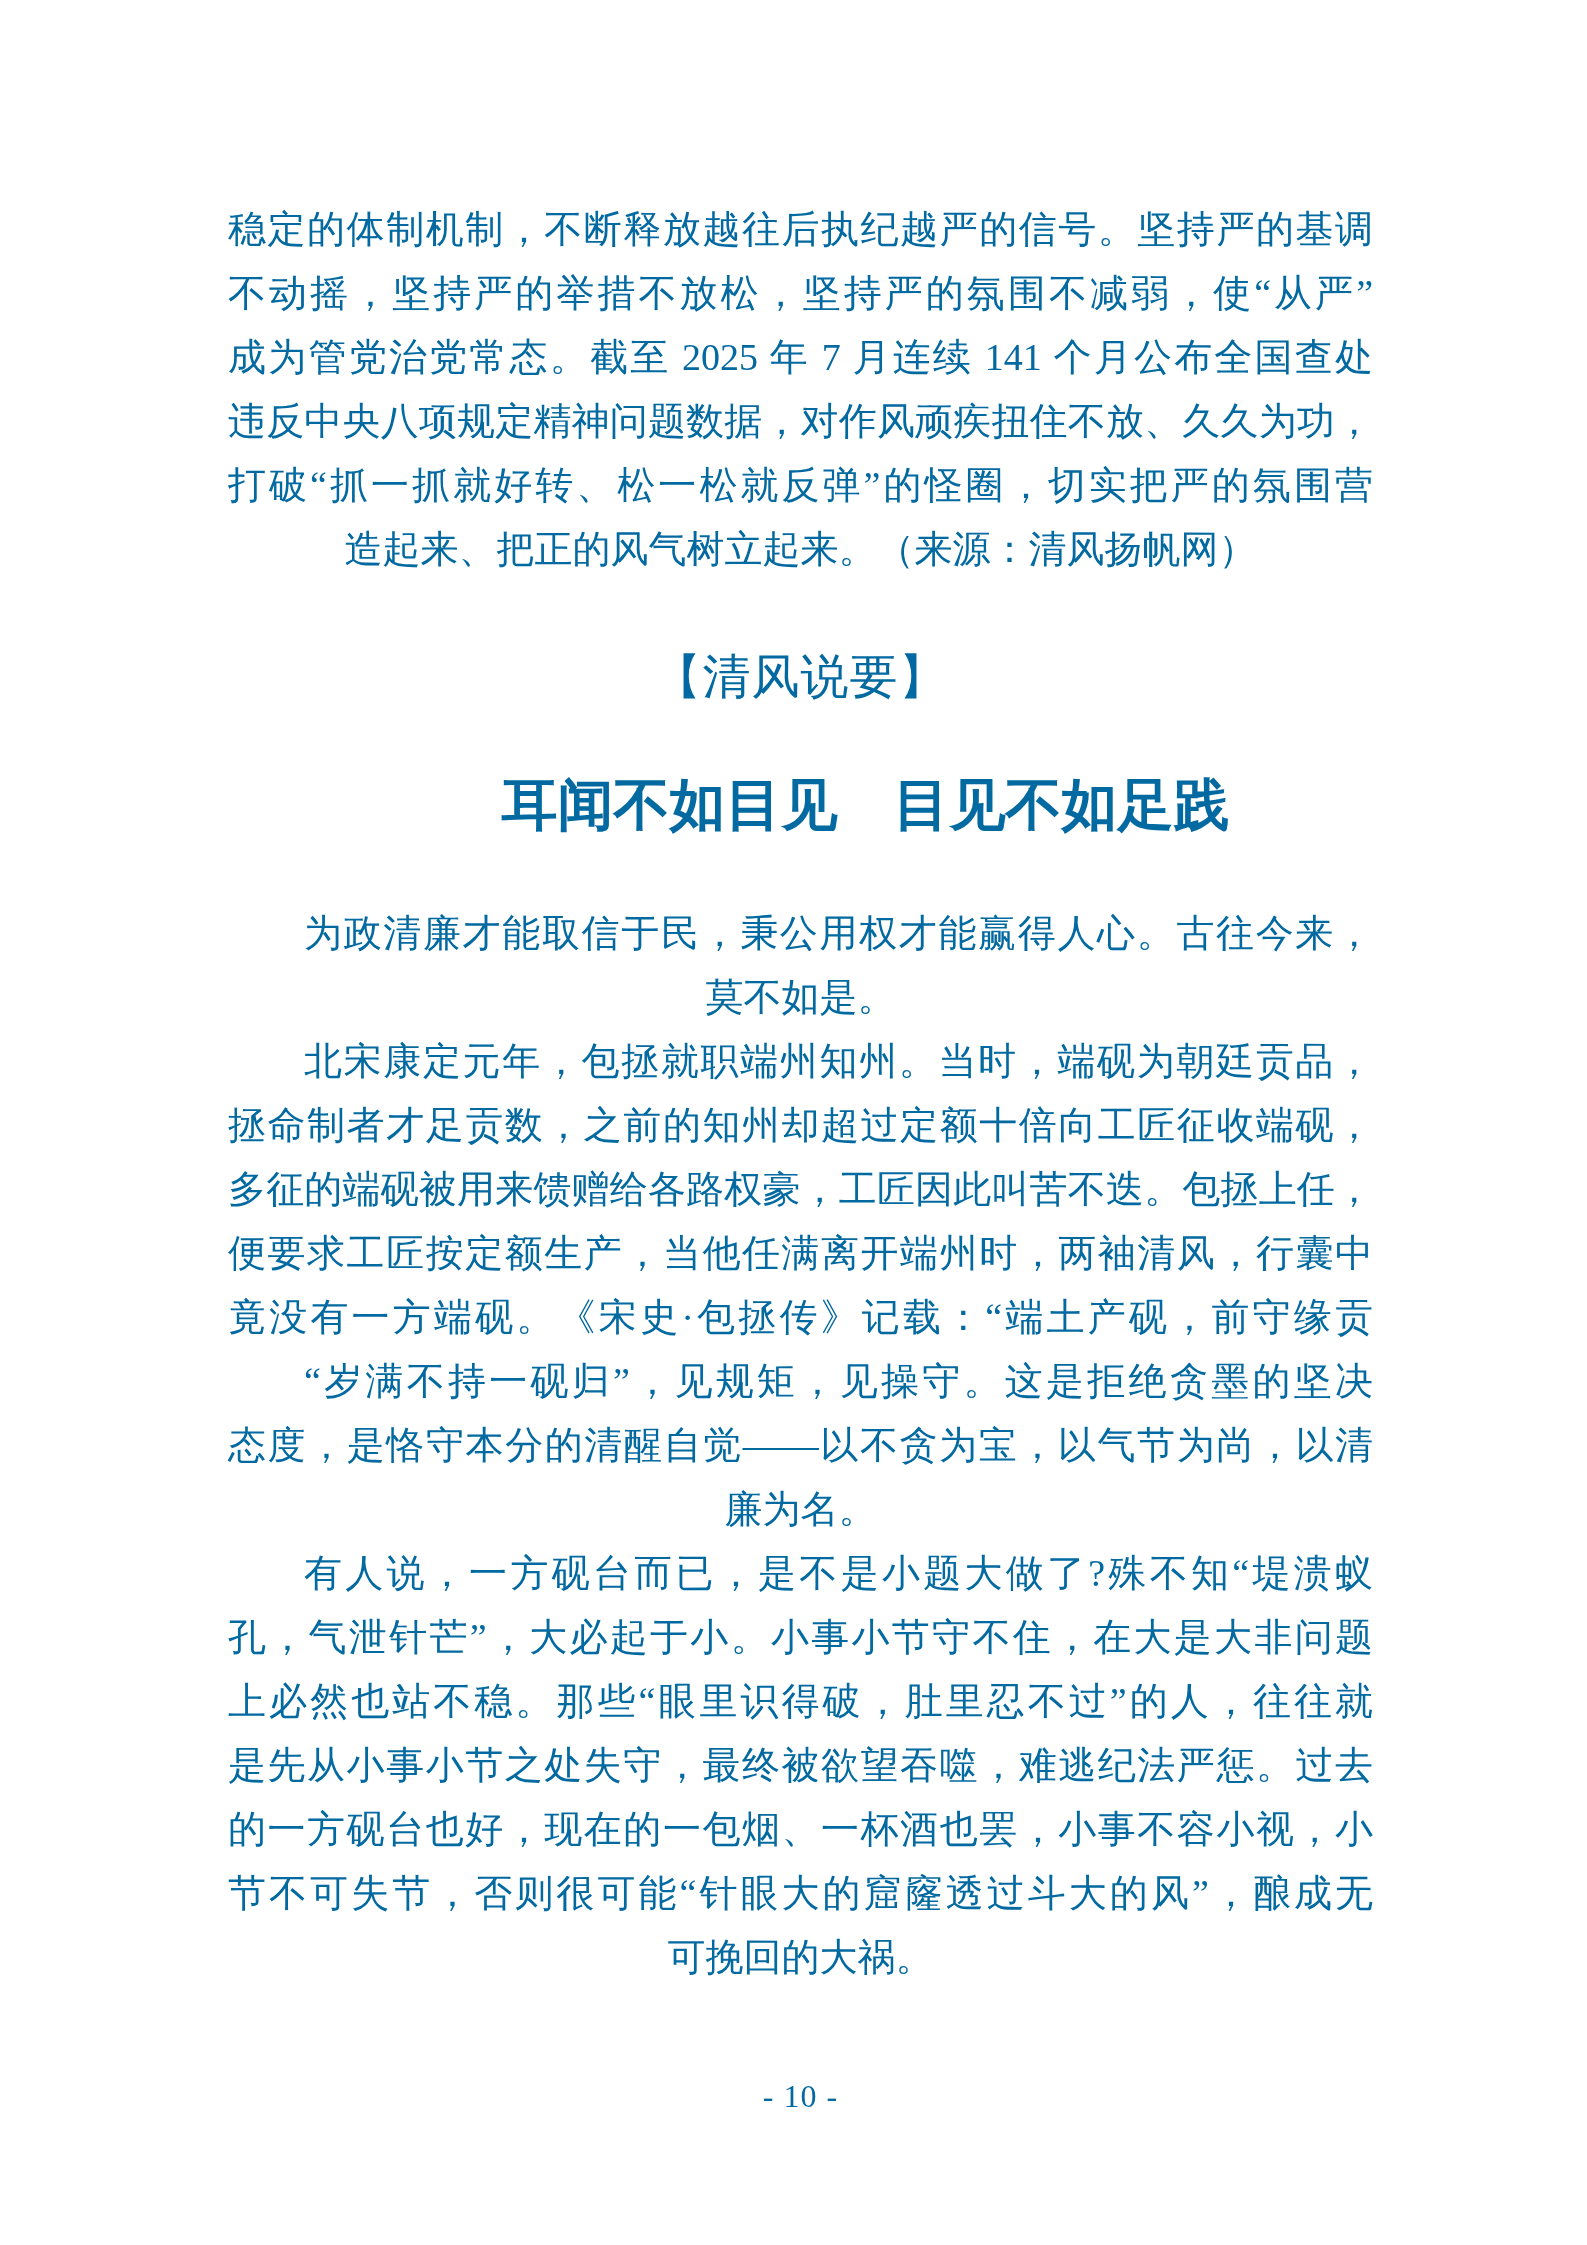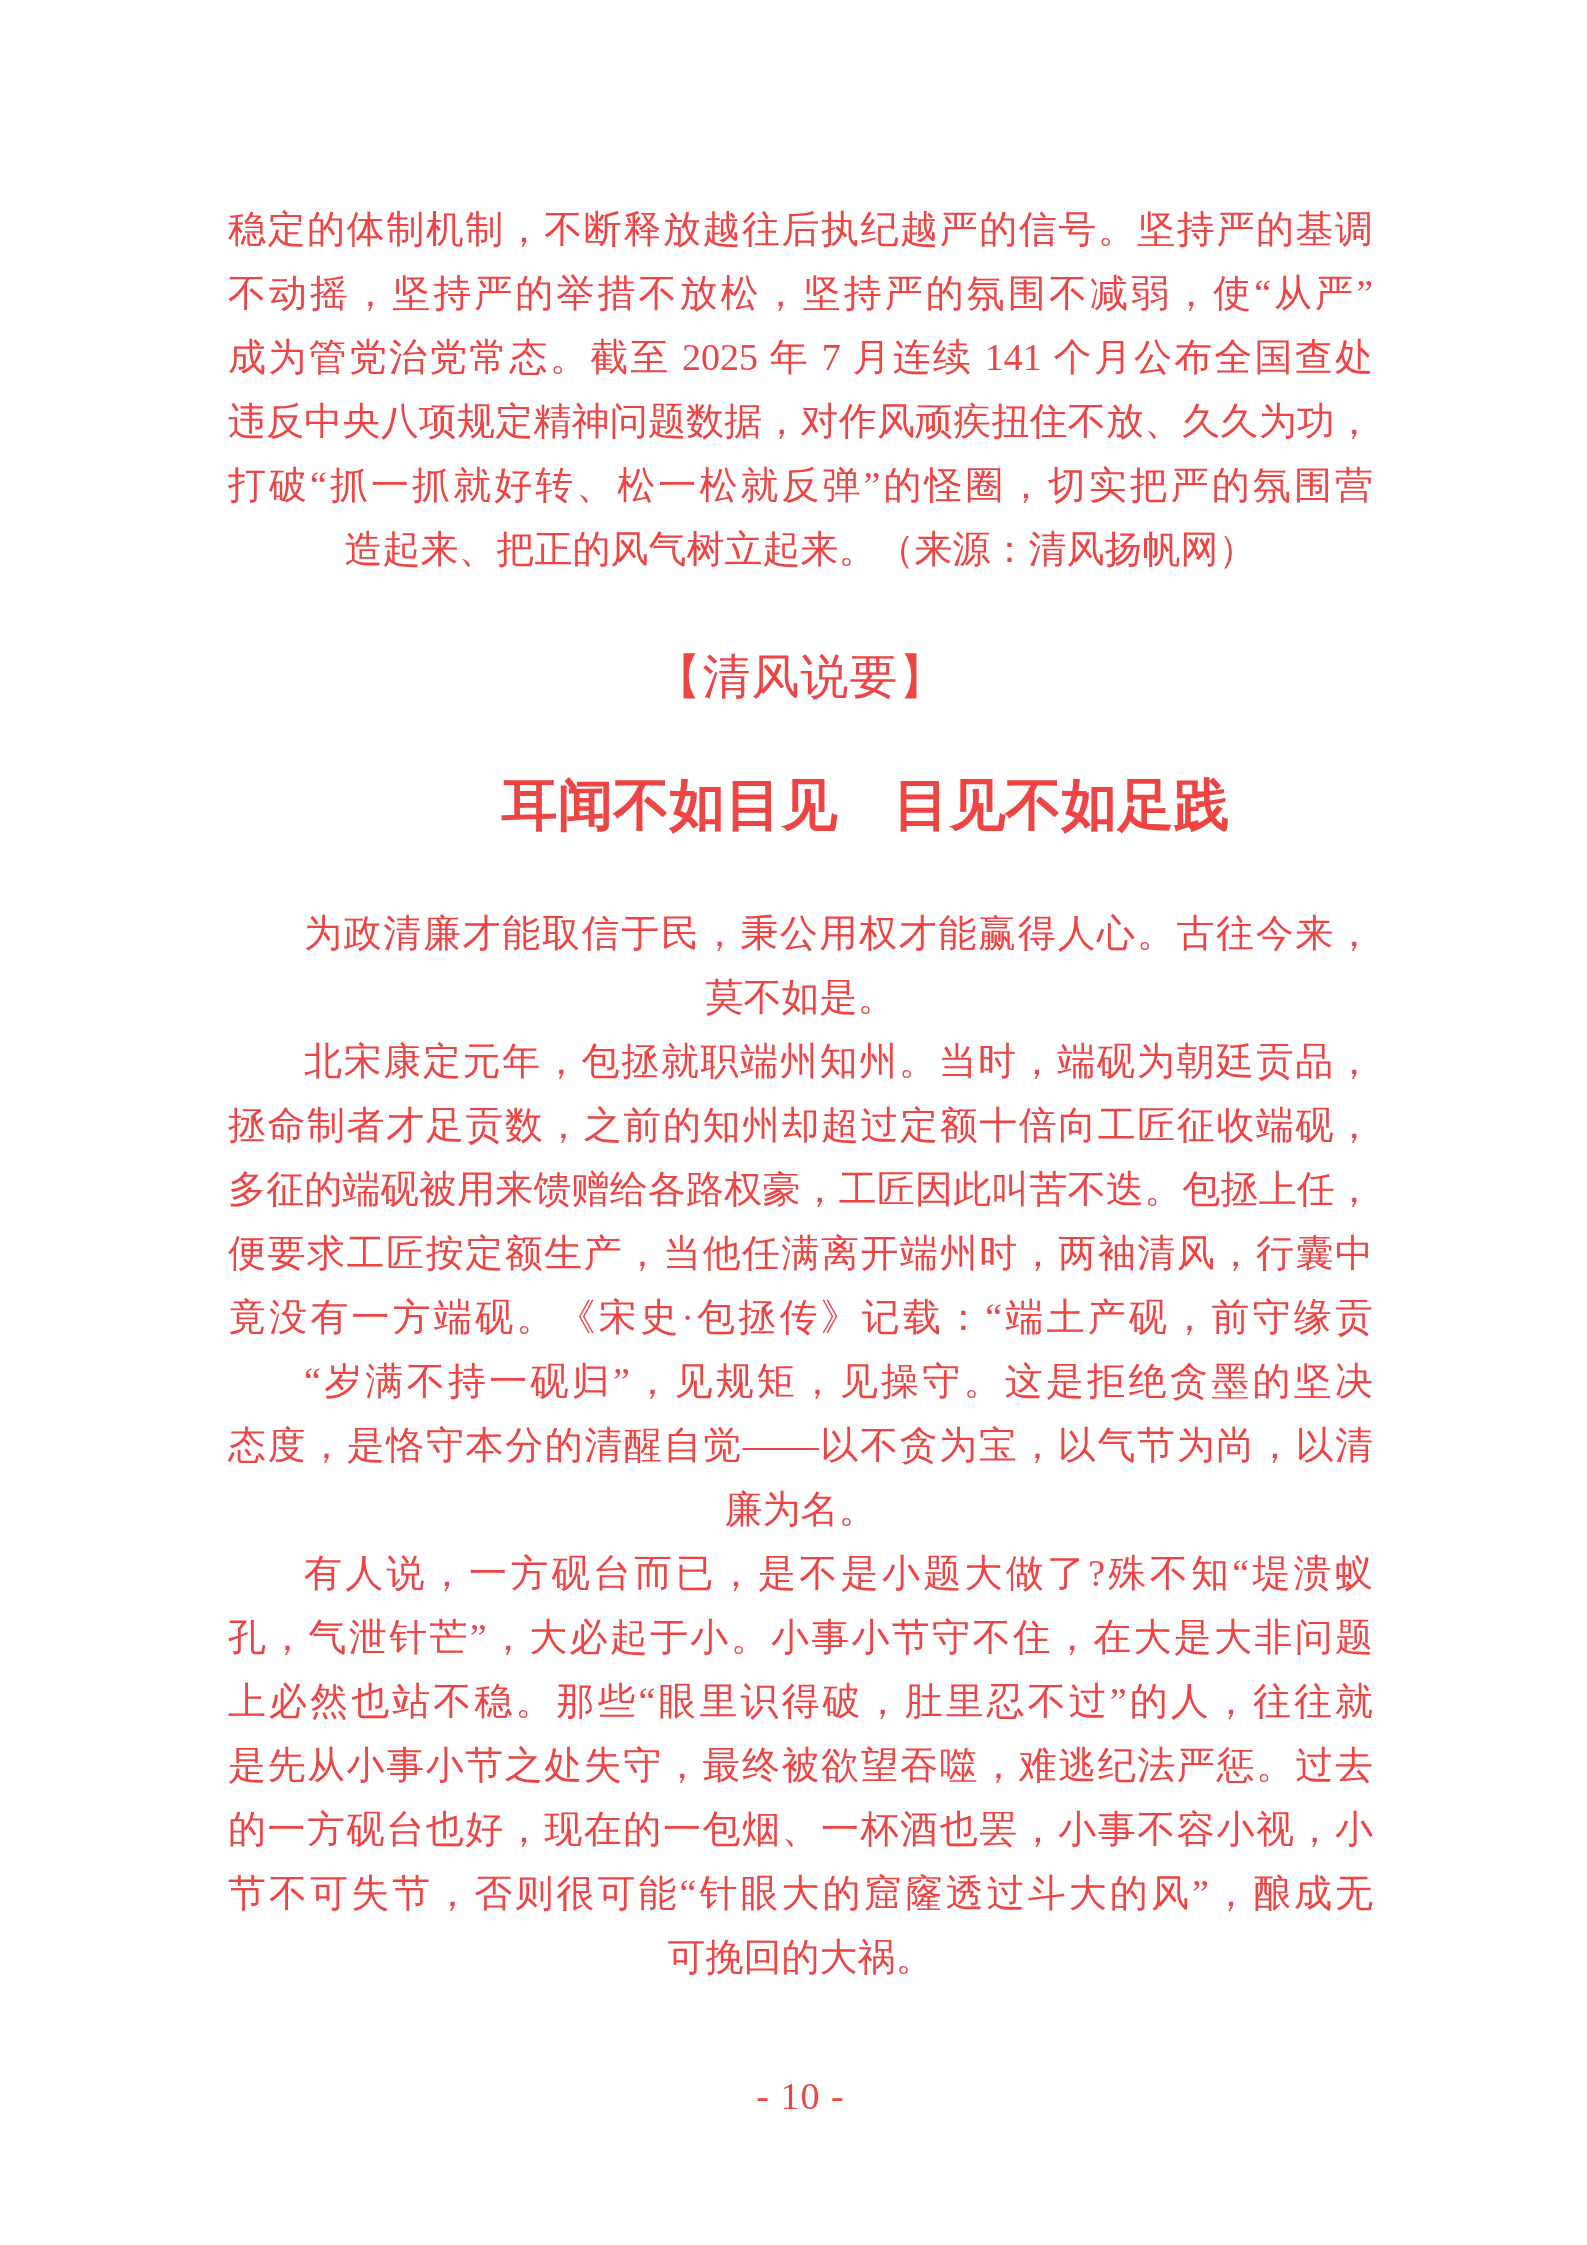--- a/index.html
+++ b/index.html
@@ -6,21 +6,21 @@
     margin: 0;
     padding: 0;
     background: #ffffff;
   }
   .page {
     position: relative;
     width: 1587px;
     height: 2245px;
     background: #ffffff;
     font-family: "Liberation Serif", "DejaVu Serif", serif;
-    color: #ef4444;
+    color: #0369a1;
     overflow: hidden;
   }
   .content {
     position: absolute;
     left: 228px;
     top: 197px;
     width: 1145px;
   }
   .line {
     font-size: 38px;
@@ -52,21 +52,21 @@
     text-align-last: center;
     text-indent: 130px;
     white-space: nowrap;
   }
   .footer {
     position: absolute;
     left: 228px;
     top: 2074px;
     width: 1145px;
     text-align: center;
-    font-size: 38px;
+    font-size: 32px;
     line-height: 44px;
     letter-spacing: 1px;
   }
 </style>
 </head>
 <body>
 
 <div class="page">
   <div class="content">
       <div class="line just">稳定的体制机制，不断释放越往后执纪越严的信号。坚持严的基调</div>

